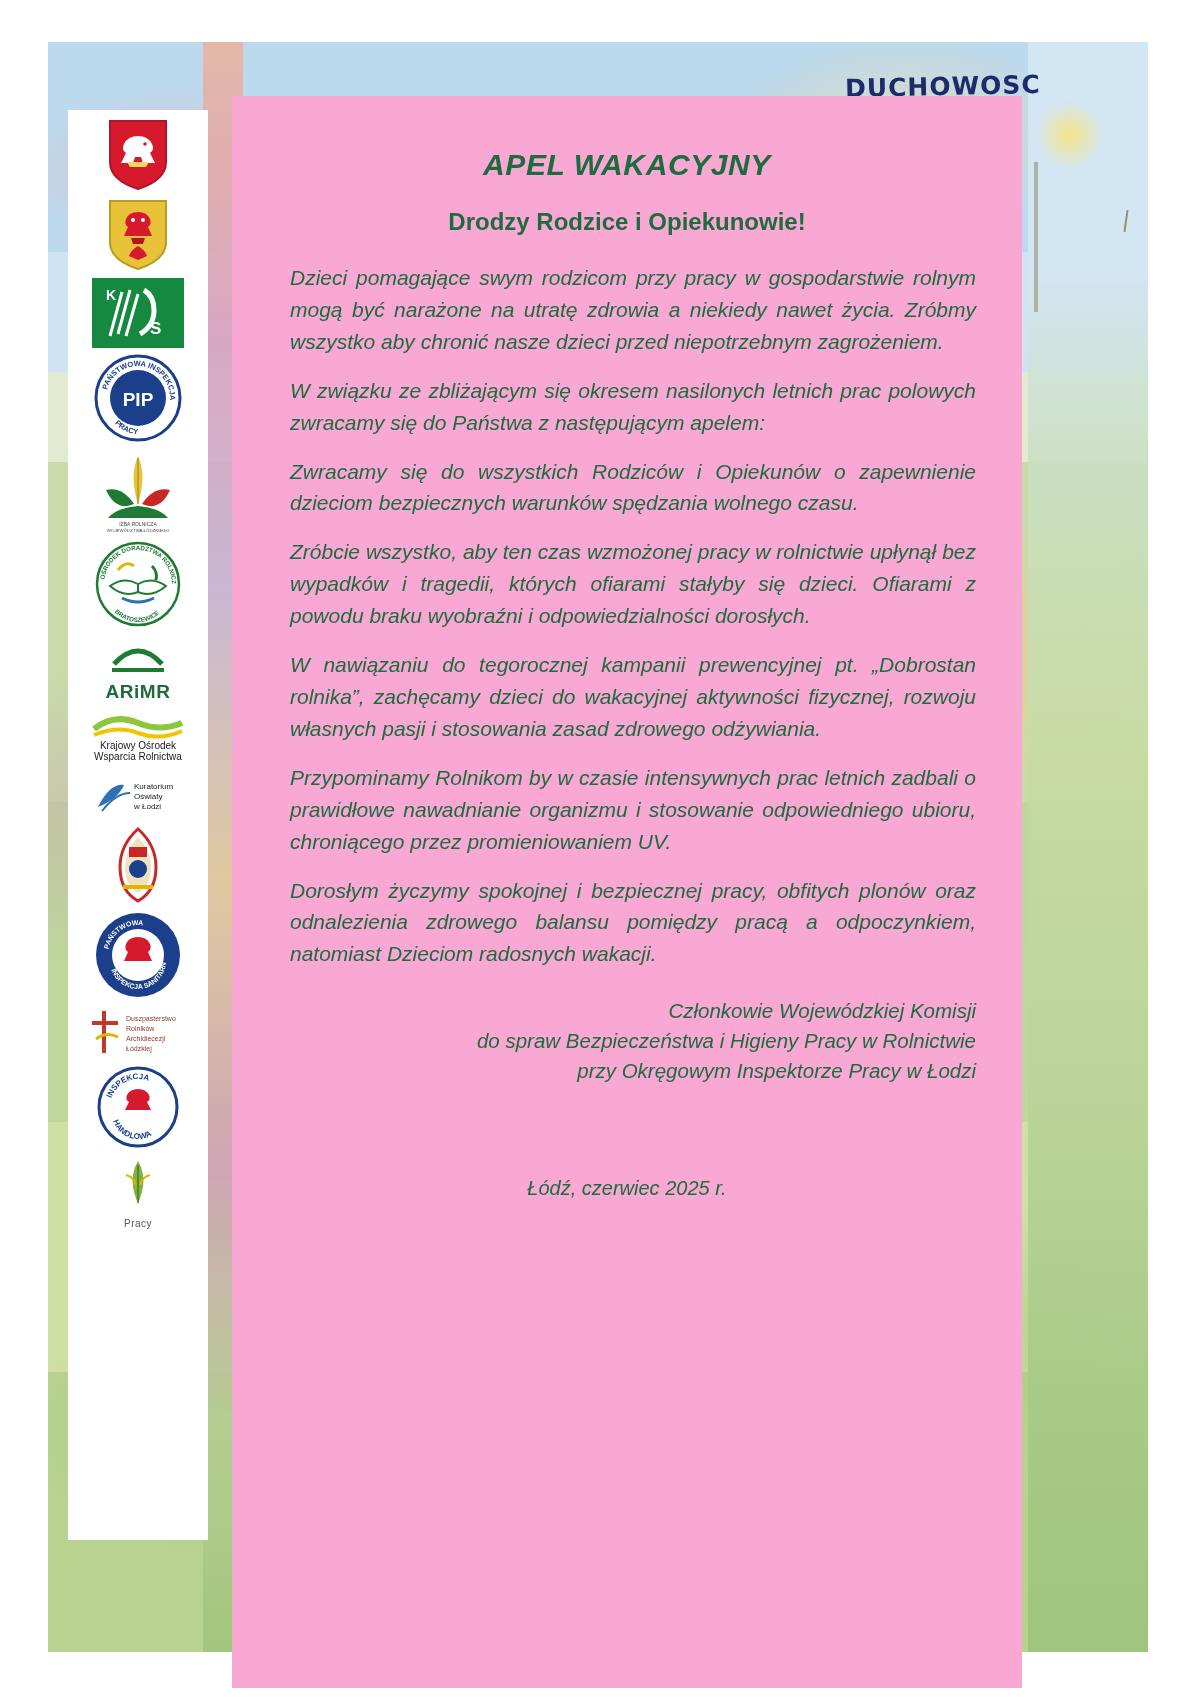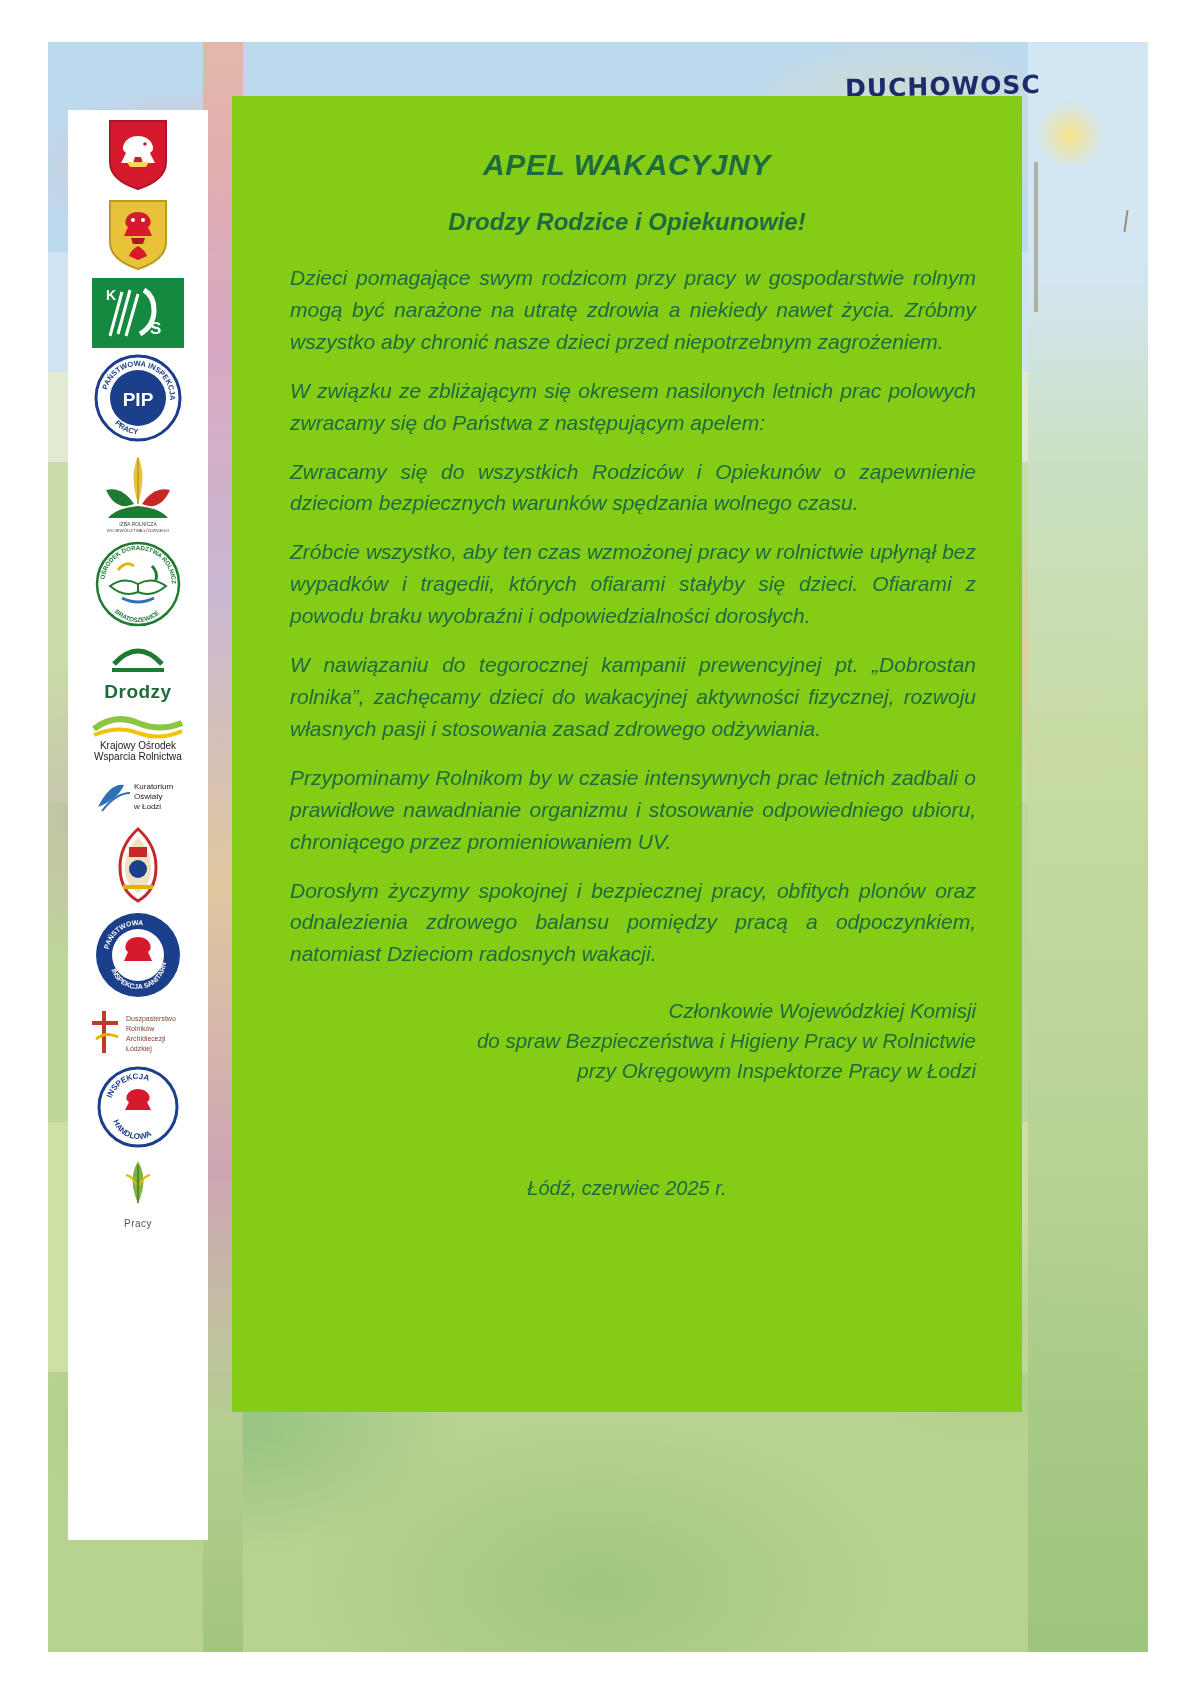--- a/index.html
+++ b/index.html
@@ -174,38 +174,37 @@
     color: #555;
     letter-spacing: .5px;
   }
 
   
   .sheet {
     position: absolute;
     left: 232px;
     top: 96px;
     width: 790px;
-    height: 1316px;
-    background: #84cc16;
+    height: 1592px;
+    background: #f9a8d4;
     box-sizing: border-box;
     padding: 34px 46px 0 46px;
   }
   .title {
     text-align: center;
     font-size: 30px;
     font-weight: 700;
     font-style: italic;
     color: #1d6b3f;
     letter-spacing: .6px;
     margin: 18px 0 26px 0;
   }
   .subtitle {
     text-align: center;
     font-size: 24px;
-    font-style: italic;
     color: #1d6b3f;
     margin: 0 0 26px 0;
   }
   .para {
     font-size: 21px;
     line-height: 1.52;
     font-style: italic;
     color: #1d6b3f;
     text-align: justify;
     text-justify: inter-word;
@@ -319,21 +318,21 @@
           <textPath href="#odrBot" startOffset="24%">BRATOSZEWICE</textPath>
         </text>
       </svg>
     </div>
 
     <div class="logo">
       <svg width="92" height="46" viewBox="0 0 92 46">
         <path d="M22 30 q24 -26 48 0" stroke="#1f7a34" stroke-width="5" fill="none"></path>
         <rect x="20" y="34" width="52" height="4" fill="#1f7a34"></rect>
       </svg>
-      <div class="logo-cap big">Drodzy</div>
+      <div class="logo-cap big">ARiMR</div>
     </div>
 
     <div class="logo">
       <svg width="100" height="30" viewBox="0 0 100 30">
         <path d="M6 20 q20 -16 44 -6 q22 9 44 0" stroke="#8cc63f" stroke-width="6" fill="none"></path>
         <path d="M6 26 q24 -10 44 -2 q22 8 44 -2" stroke="#f2c300" stroke-width="4" fill="none"></path>
       </svg>
       <div class="logo-cap kowr" style="white-space:pre-line">Krajowy Ośrodek
 Wsparcia Rolnictwa</div>
     </div>

